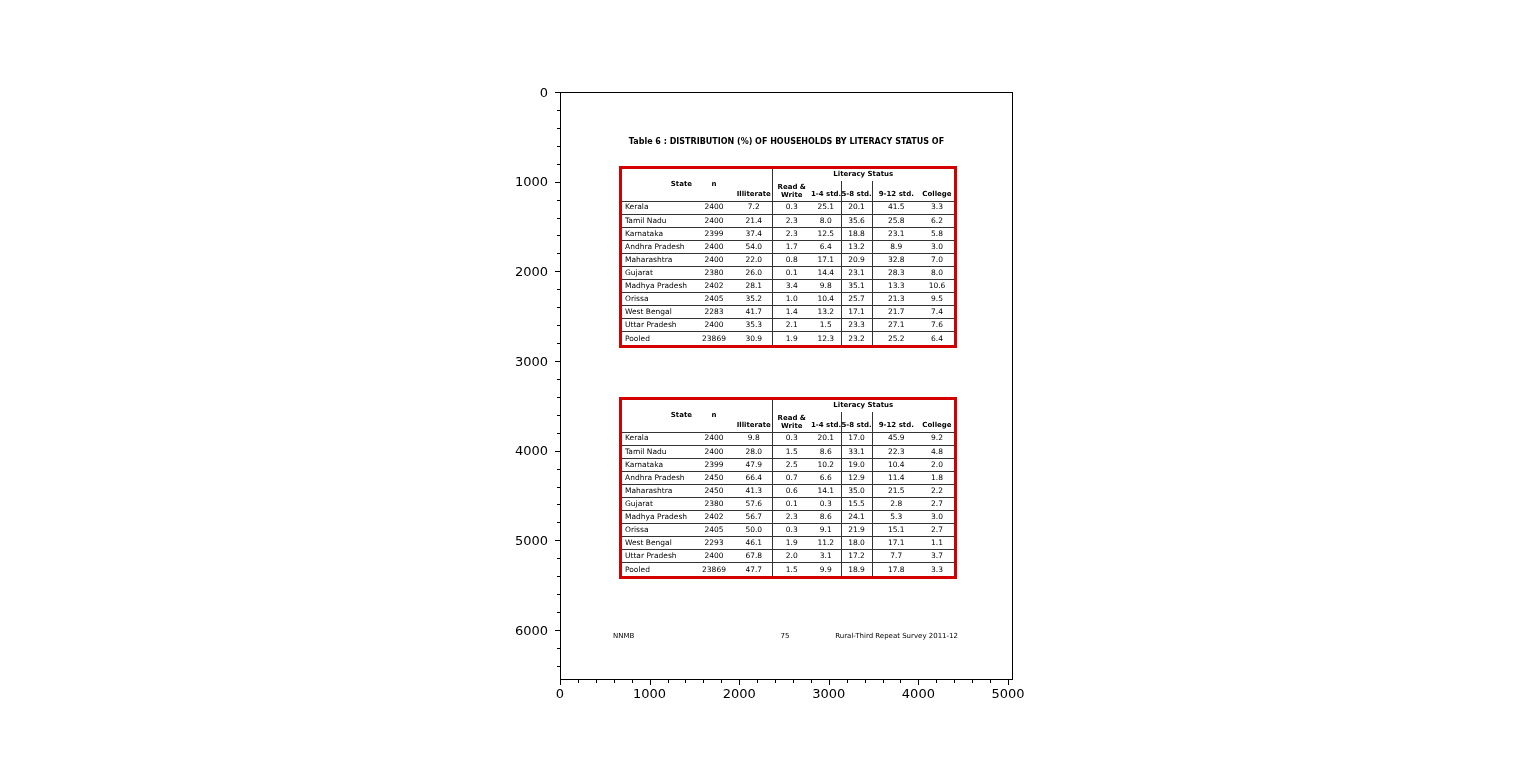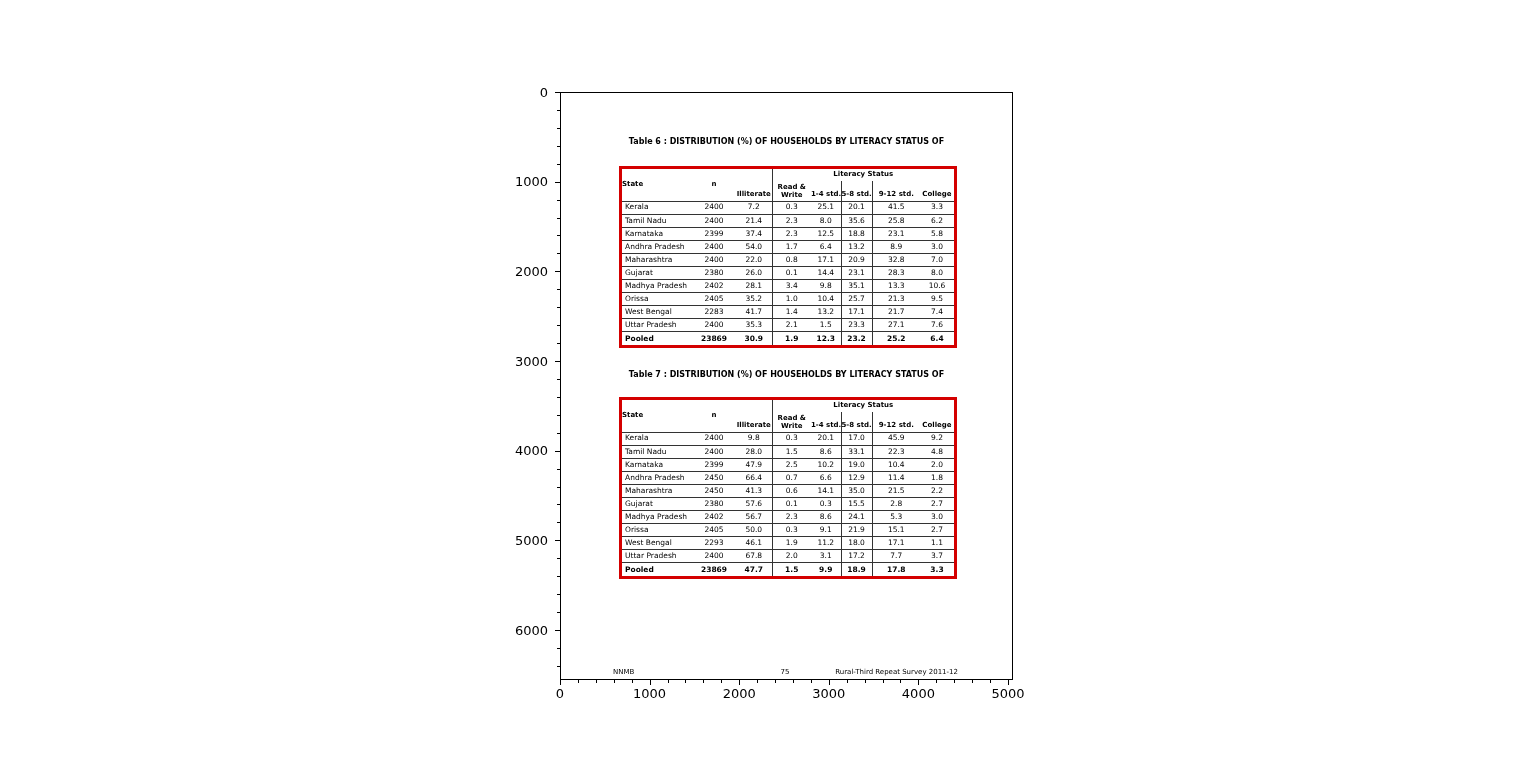--- a/index.html
+++ b/index.html
@@ -30,28 +30,28 @@
   table { width:100%; border-collapse:collapse; table-layout:fixed;
           font-size:7.5px; line-height:1.1; }
   th, td { padding:0; overflow:hidden; white-space:nowrap; text-align:center;
            font-weight:normal; }
   th { font-weight:bold; font-size:7px; vertical-align:middle; }
   tr.rA th { height:12px; }
   tr.rB th { height:20px; }
   tbody tr { height:13.1px; }
   tbody td { border-top:1px solid #333; }
   td.c0 { text-align:left; padding-left:3px; }
-  th.c0 { text-align:left; }
+  th.c0 { text-align:right; }
   .vl { border-left:1px solid #333; }
   .bot { vertical-align:bottom; padding-bottom:2px; }
   .wrap { white-space:normal; line-height:1.15; }
   .grp { vertical-align:middle; }
-  tr.pooled td { font-weight:bold; }
-
-  .footer { position:absolute; top:668px; font-size:7px; line-height:9px; }
+  tr.pooled td { font-weight:normal; }
+
+  .footer { position:absolute; top:632px; font-size:7px; line-height:9px; }
   #f-left   { left:613px; }
   #f-center { left:770px; width:30px; text-align:center; }
   #f-right  { left:810px; width:148px; text-align:right; }
 </style>
 </head>
 <body>
 
 <div id="canvas">
 
   <div class="axes"></div>
@@ -196,21 +196,20 @@
             <td>12.3</td>
             <td class="vl">23.2</td>
             <td class="vl">25.2</td>
             <td>6.4</td>
           </tr>
         </tbody>
       </table>
   </div>
 
   <div class="t-title" id="title2">
-    <div>Table 7 : DISTRIBUTION (%) OF HOUSEHOLDS BY LITERACY STATUS OF</div>
   </div>
 
   <div class="doc-table" id="table2" style="border-color: rgb(212, 0, 0);">
     <table>
         <colgroup>
           <col style="width: 70px;">
           <col style="width: 44px;">
           <col style="width: 36px;">
           <col style="width: 39px;">
           <col style="width: 30px;">

